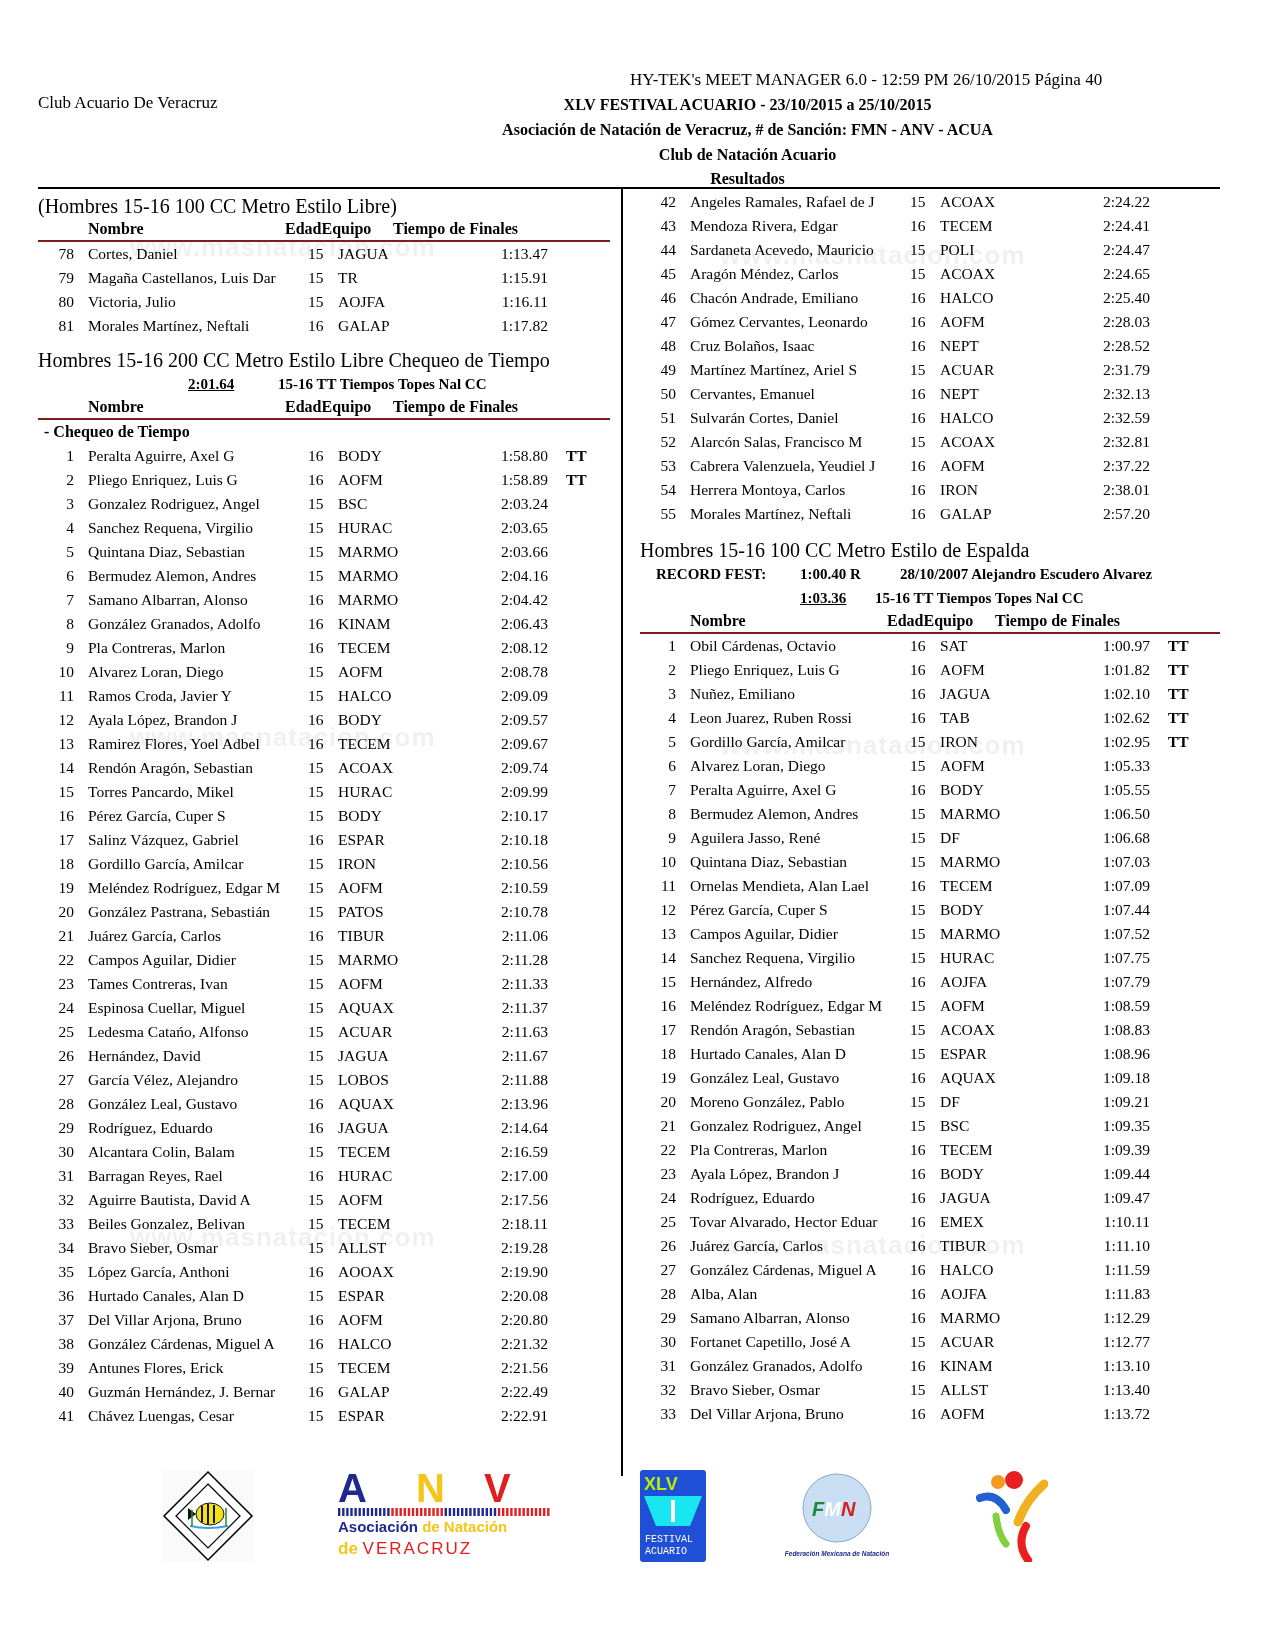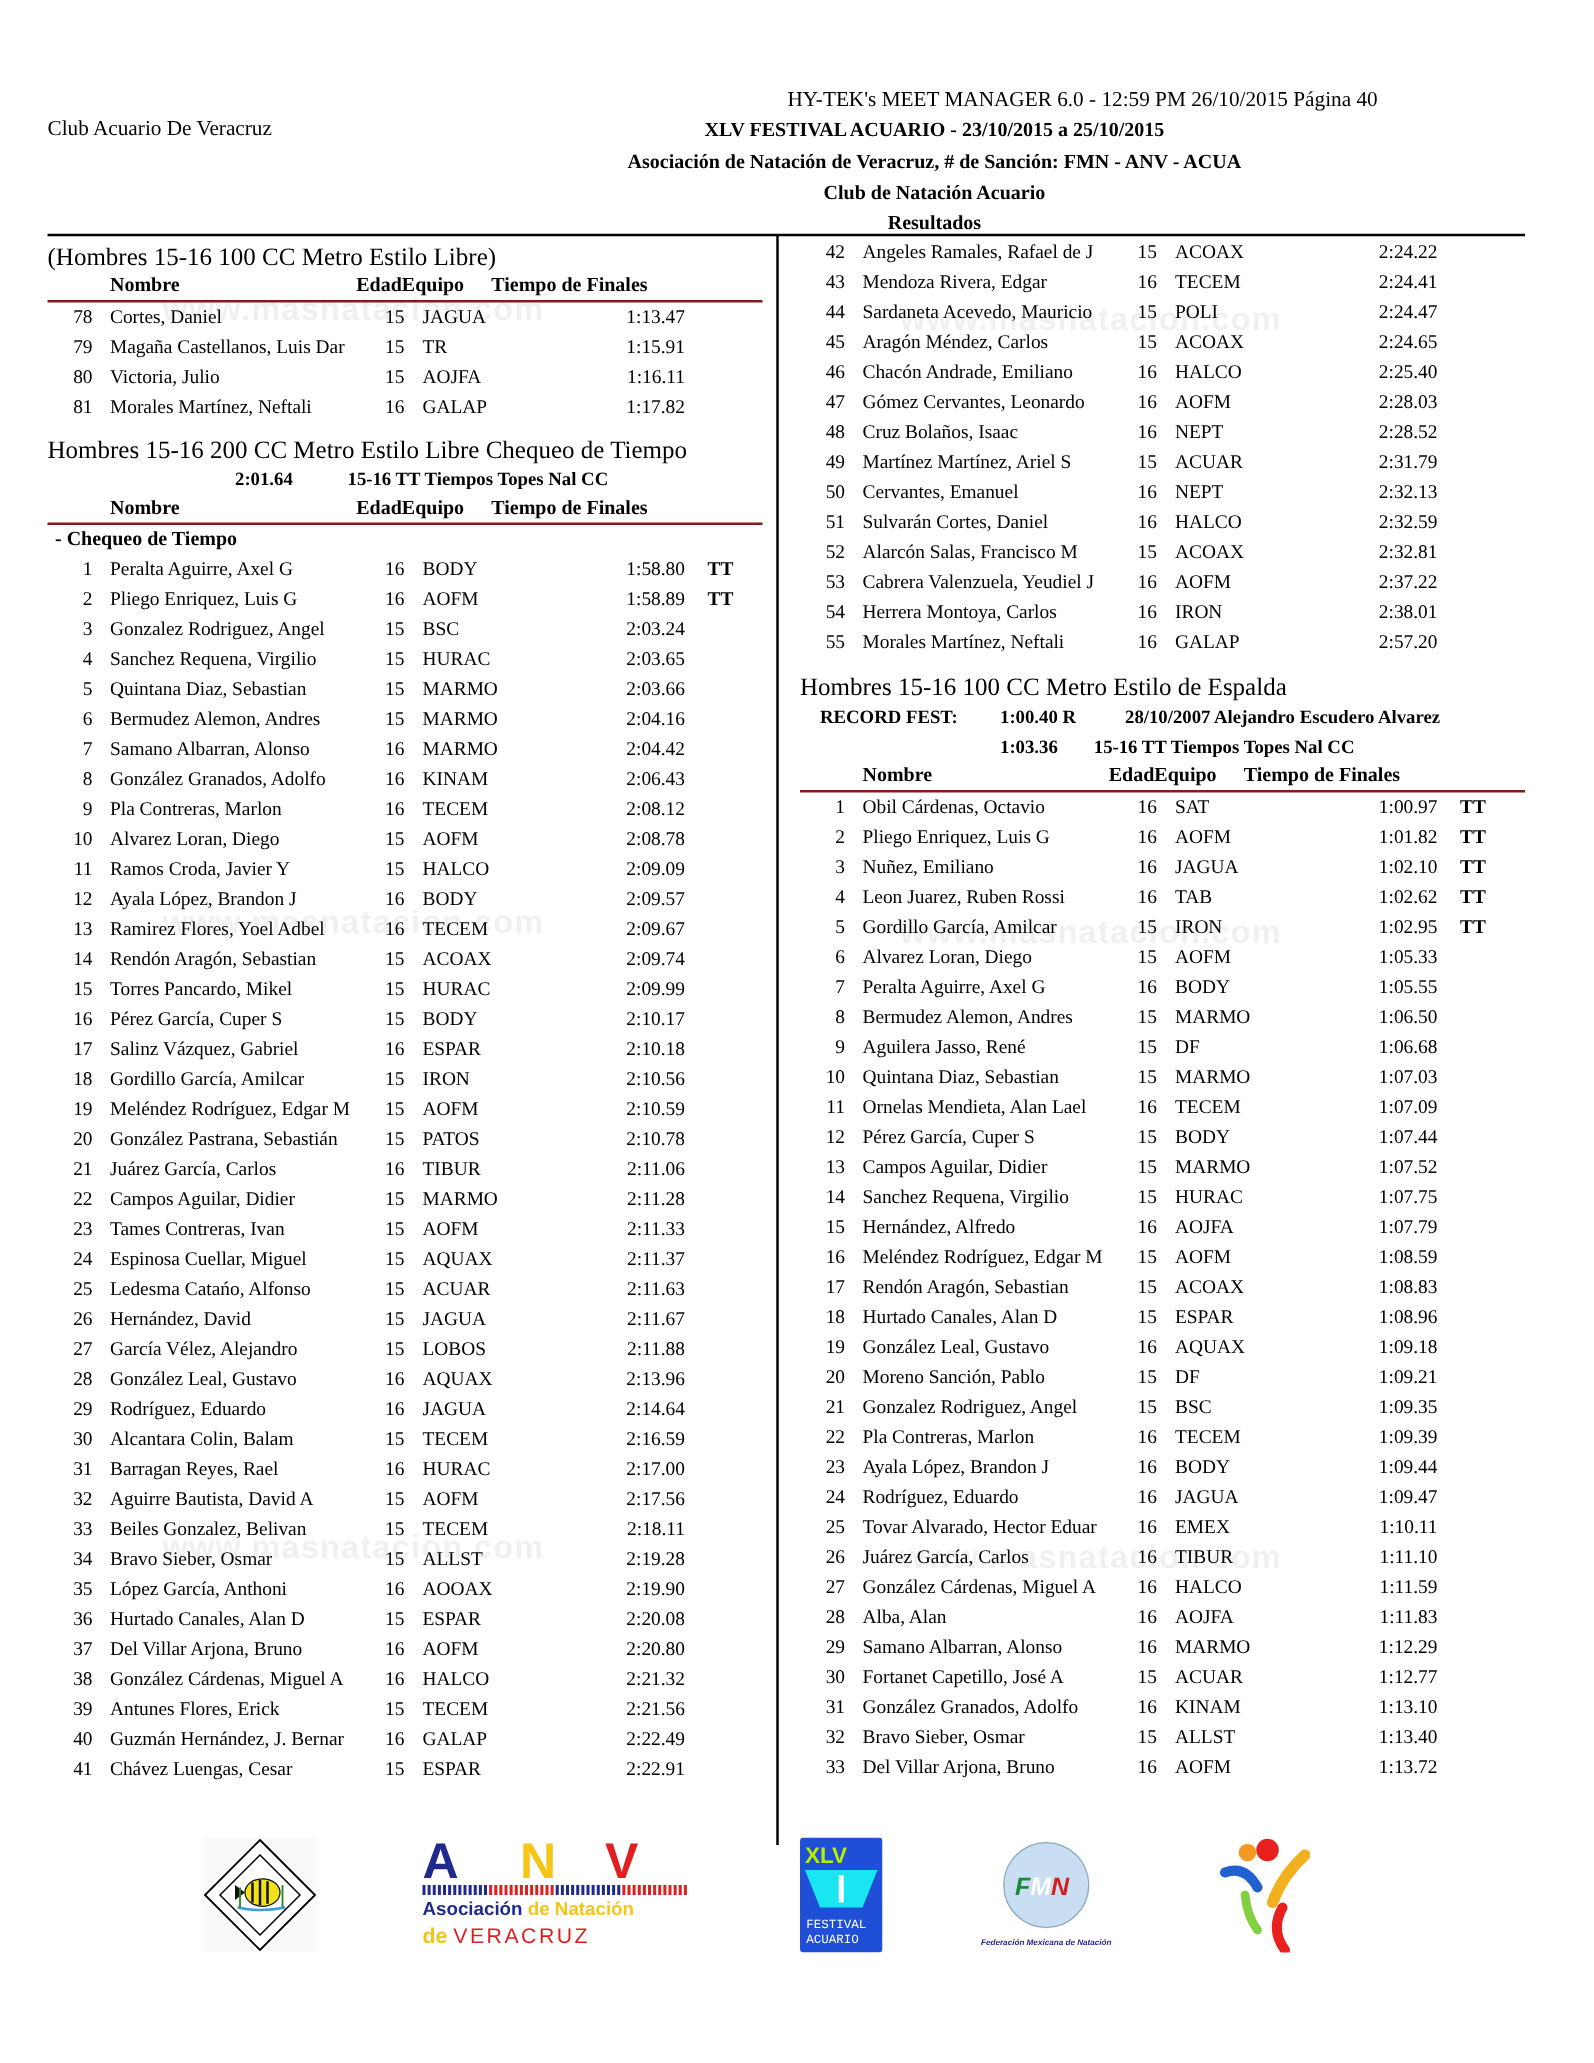--- a/index.html
+++ b/index.html
@@ -31,21 +31,21 @@
   .c-name { left: 50px; width: 200px; overflow: hidden; }
   .c-age { left: 270px; }
   .c-team { left: 300px; }
   .c-time { left: 420px; width: 90px; text-align: right; }
   .c-mark { left: 528px; font-weight: bold; }
 
   .h-name { left: 50px; }
   .h-edad { left: 247px; }
   .h-time { left: 355px; }
 
-  .s-val { left: 150px; }
+  .s-val { left: 150px; text-decoration: underline; }
   .s-desc { left: 240px; }
   .r-label { left: 16px; }
   .r-val { left: 160px; }
   .r-desc { left: 260px; }
 
   .watermark { position: absolute; font-family: "Liberation Sans", sans-serif; font-size: 26px; font-weight: bold;
                color: rgba(0,0,0,0.06); letter-spacing: 1px; pointer-events: none; }
 
   .logos { position: absolute; top: 1470px; left: 0; width: 1275px; height: 100px; }
   .logo { position: absolute; top: 0; height: 92px; }
@@ -732,21 +732,21 @@
       <div class="row">
         <span class="c-place">19</span>
         <span class="c-name">González Leal, Gustavo</span>
         <span class="c-age">16</span>
         <span class="c-team">AQUAX</span>
         <span class="c-time">1:09.18</span>
         <span class="c-mark"></span>
       </div>
       <div class="row">
         <span class="c-place">20</span>
-        <span class="c-name">Moreno Sanción, Pablo</span>
+        <span class="c-name">Moreno González, Pablo</span>
         <span class="c-age">15</span>
         <span class="c-team">DF</span>
         <span class="c-time">1:09.21</span>
         <span class="c-mark"></span>
       </div>
       <div class="row">
         <span class="c-place">21</span>
         <span class="c-name">Gonzalez Rodriguez, Angel</span>
         <span class="c-age">15</span>
         <span class="c-team">BSC</span>

